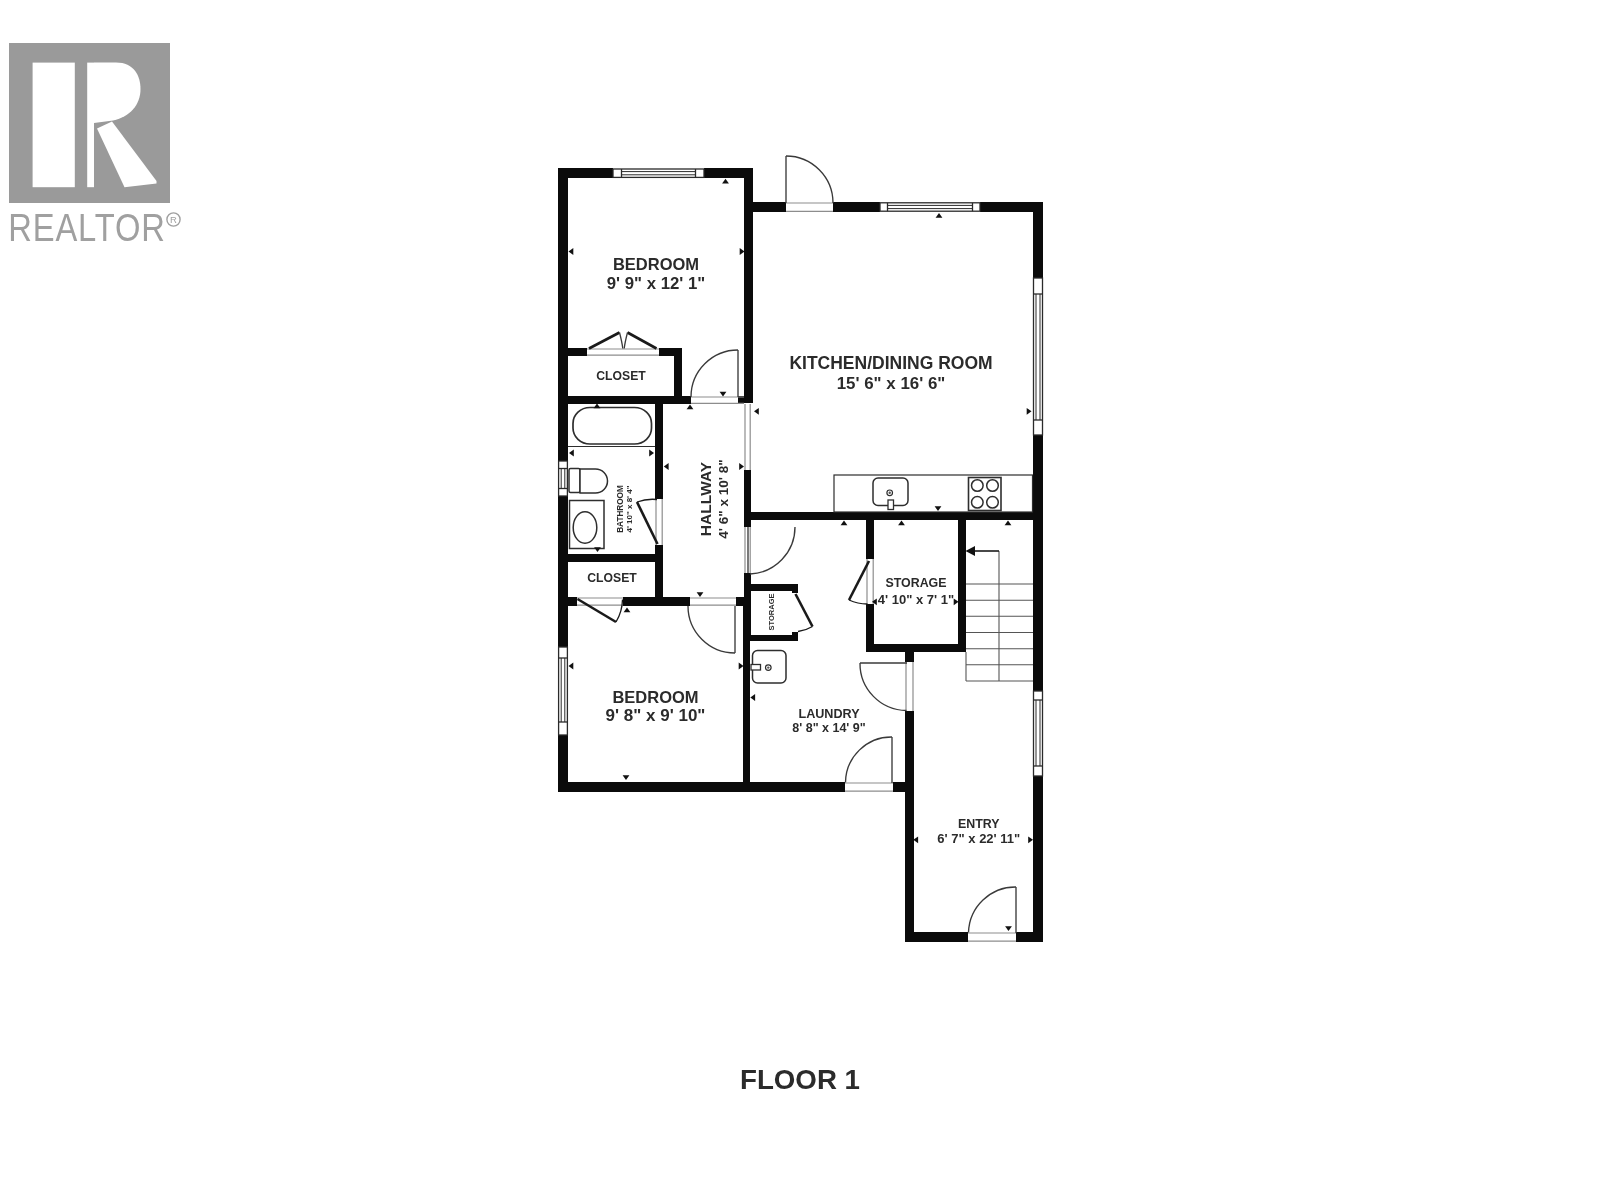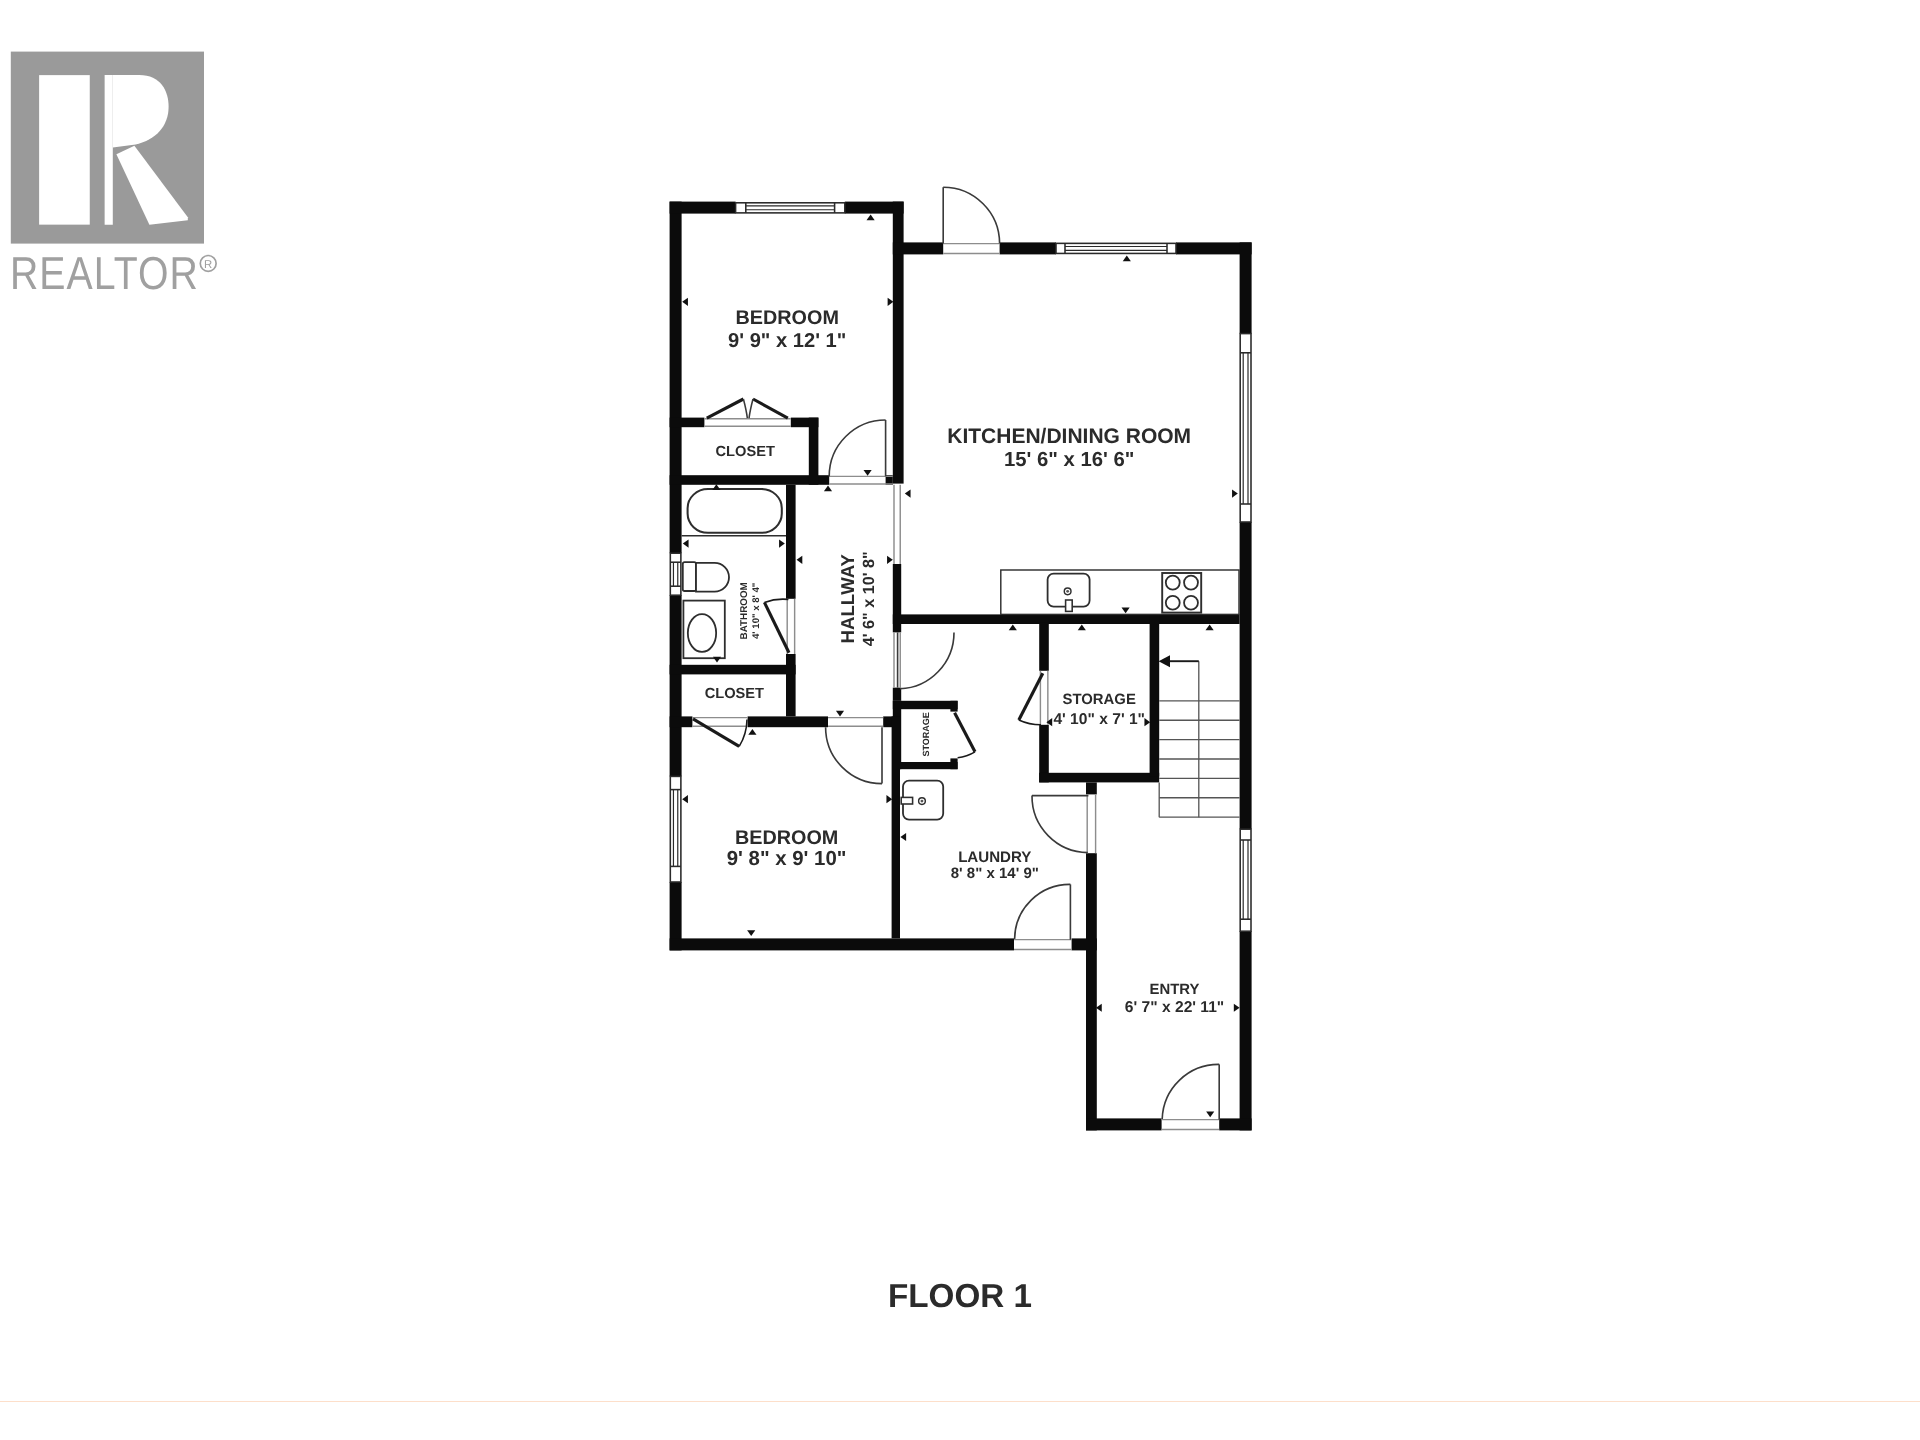--- a/index.html
+++ b/index.html
@@ -1,16 +1,16 @@
 <!DOCTYPE html>
 <html><head>
 <meta charset="utf-8">
 <style>
   html,body{margin:0;padding:0;background:#ffffff;}
-  #page{position:relative;width:1600px;height:1168px;background:#f97316;overflow:hidden;}
+  #page{position:relative;width:1600px;height:1168px;background:#5eead4;overflow:hidden;}
   svg{position:absolute;top:0;left:0;}
   text{font-family:"Liberation Sans",sans-serif;}
   .lbl{font-weight:bold;fill:#2b2b2b;}
 </style>
 </head>
 <body>
 <div id="page">
 <svg width="1600" height="1200" viewBox="0 0 1600 1200">
 
 <rect x="0" y="0" width="1600" height="1200" fill="#ffffff"></rect>

